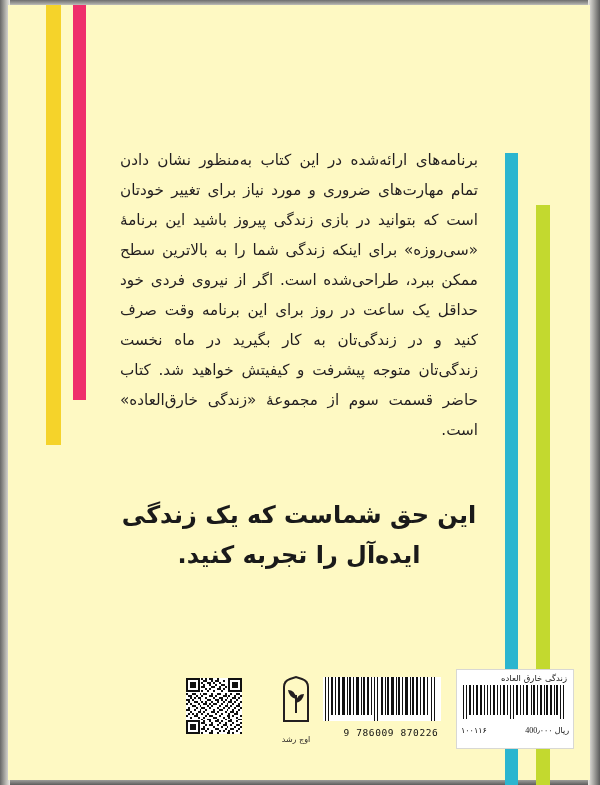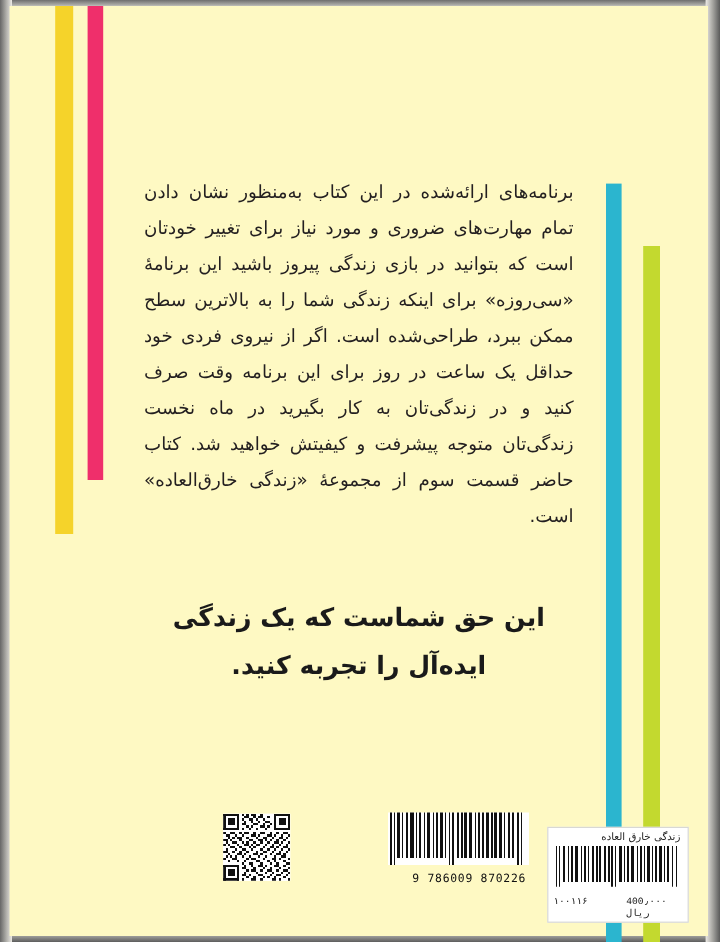--- a/index.html
+++ b/index.html
@@ -76,21 +76,21 @@
     letter-spacing: 0.3px;
   }
   .bold-text {
     position: absolute;
     right: 112px;
     top: 490px;
     width: 358px;
     direction: rtl;
     text-align: center;
     color: #1a1a1a;
-    font-size: 21px;
+    font-size: 24px;
     line-height: 40px;
     font-weight: bold;
     letter-spacing: 1.2px;
   }
 
   
   .qr {
     position: absolute;
     left: 178px;
     top: 673px;
@@ -131,39 +131,39 @@
     letter-spacing: 0.6px;
     color: #111;
     margin-top: 2px;
     text-align: center;
     direction: ltr;
   }
 
   .price-label {
     position: absolute;
     left: 448px;
-    top: 684px;
+    top: 664px;
     width: 118px;
     height: 80px;
     background: #ffffff;
     border: 1px solid #d8d8d4;
     padding: 3px 4px 4px 4px;
     box-sizing: border-box;
     direction: rtl;
   }
   .price-label .title {
     font-size: 8.5px;
     color: #222;
     text-align: right;
     padding-right: 2px;
     margin-bottom: 2px;
   }
   .price-label .lbars { height: 34px; width: 108px; }
   .price-label .pnum {
-    font-family: Liberation Mono, monospace;
+    font-family: Liberation Serif, serif;
     font-size: 8px;
     color: #111;
     display: flex;
     justify-content: space-between;
     direction: ltr;
     margin-top: 3px;
     gap: 32px;
   }
   .price-label .pnum span { letter-spacing: 0.2px; }
 </style>
@@ -395,20 +395,31 @@
           <rect x="8" y="28" width="1" height="1"></rect>
             <rect x="12" y="28" width="2" height="1"></rect>
           <rect x="16" y="28" width="1" height="1"></rect>
             <rect x="21" y="28" width="2" height="1"></rect>
           <rect x="24" y="28" width="1" height="1"></rect>
             <rect x="28" y="28" width="1" height="1"></rect>
         </g>
       </svg>
     </div>
 
+    <div class="publisher-logo">
+      <span class="mark">
+        <svg width="40" height="50" viewBox="0 0 40 50">
+          <path d="M8 48 L8 14 Q8 8 14 6 L20 4 L26 6 Q32 8 32 14 L32 48 Z" fill="none" stroke="#231f20" stroke-width="2"></path>
+          <path d="M20 40 L20 22" stroke="#231f20" stroke-width="2" fill="none"></path>
+          <path d="M20 26 Q13 24 12 17 Q19 17 20 25 Z" fill="#231f20"></path>
+          <path d="M20 30 Q27 28 28 21 Q21 21 20 29 Z" fill="#231f20"></path>
+        </svg>
+      </span>
+      <span class="pname">اوج رشد</span>
+    </div>
 
     <div class="barcode-wrap">
       <svg class="barcode-bars" viewBox="0 0 118 44" preserveAspectRatio="none" shape-rendering="crispEdges">
         <rect width="118" height="44" fill="#ffffff"></rect>
         <g fill="#111111">
           <rect x="2" y="0" width="1.4" height="44"></rect>
             <rect x="5" y="0" width="1" height="44"></rect>
           <rect x="8" y="0" width="2.4" height="38"></rect>
             <rect x="12" y="0" width="1" height="38"></rect>
           <rect x="15" y="0" width="1.8" height="38"></rect>

